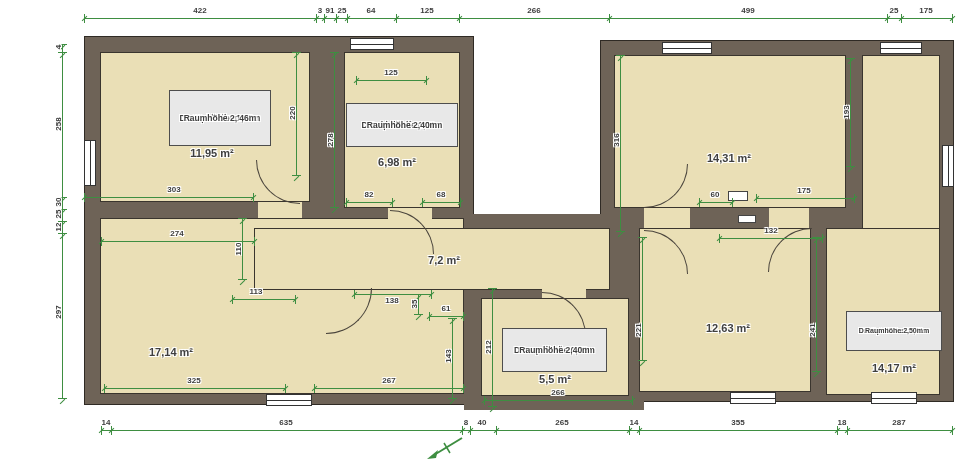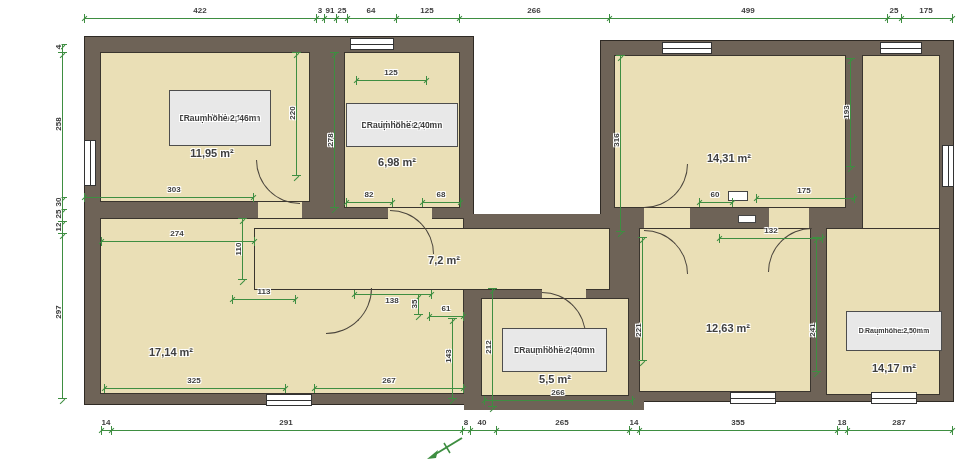--- a/index.html
+++ b/index.html
@@ -134,21 +134,21 @@
     <div class="slash" style="left: 582px; top: 430px; width: 7px; height: 1px; transform: rotate(-45deg);"></div>
     <div class="tick" style="left: 595px; top: 426px; width: 1px; height: 9px;"></div>
     <div class="slash" style="left: 592px; top: 430px; width: 7px; height: 1px; transform: rotate(-45deg);"></div>
     <div class="tick" style="left: 793px; top: 426px; width: 1px; height: 9px;"></div>
     <div class="slash" style="left: 790px; top: 430px; width: 7px; height: 1px; transform: rotate(-45deg);"></div>
     <div class="tick" style="left: 803px; top: 426px; width: 1px; height: 9px;"></div>
     <div class="slash" style="left: 800px; top: 430px; width: 7px; height: 1px; transform: rotate(-45deg);"></div>
     <div class="tick" style="left: 908px; top: 426px; width: 1px; height: 9px;"></div>
     <div class="slash" style="left: 905px; top: 430px; width: 7px; height: 1px; transform: rotate(-45deg);"></div>
     <div class="dimlabel" style="left: 62px; top: 418px; transform: translateX(-50%);">14</div>
-    <div class="dimlabel" style="left: 242px; top: 418px; transform: translateX(-50%);">291</div>
+    <div class="dimlabel" style="left: 242px; top: 418px; transform: translateX(-50%);">635</div>
     <div class="dimlabel" style="left: 422px; top: 418px; transform: translateX(-50%);">8</div>
     <div class="dimlabel" style="left: 438px; top: 418px; transform: translateX(-50%);">40</div>
     <div class="dimlabel" style="left: 518px; top: 418px; transform: translateX(-50%);">265</div>
     <div class="dimlabel" style="left: 590px; top: 418px; transform: translateX(-50%);">14</div>
     <div class="dimlabel" style="left: 694px; top: 418px; transform: translateX(-50%);">355</div>
     <div class="dimlabel" style="left: 798px; top: 418px; transform: translateX(-50%);">18</div>
     <div class="dimlabel" style="left: 855px; top: 418px; transform: translateX(-50%);">287</div>
     <div class="dimline" style="left: 312px; top: 80px; width: 70px; height: 1px;"></div>
     <div class="tick" style="left: 312px; top: 76px; width: 1px; height: 9px;"></div>
     <div class="slash" style="left: 309px; top: 80px; width: 7px; height: 1px; transform: rotate(-45deg);"></div>
@@ -177,21 +177,21 @@
     <div class="tick" style="left: 57px; top: 237px; width: 1px; height: 9px;"></div>
     <div class="slash" style="left: 54px; top: 241px; width: 7px; height: 1px; transform: rotate(-45deg);"></div>
     <div class="tick" style="left: 210px; top: 237px; width: 1px; height: 9px;"></div>
     <div class="slash" style="left: 207px; top: 241px; width: 7px; height: 1px; transform: rotate(-45deg);"></div>
     <div class="dimlabel" style="left: 133px; top: 229px; transform: translateX(-50%);">274</div>
     <div class="dimline" style="left: 188px; top: 299px; width: 63px; height: 1px;"></div>
     <div class="tick" style="left: 188px; top: 295px; width: 1px; height: 9px;"></div>
     <div class="slash" style="left: 185px; top: 299px; width: 7px; height: 1px; transform: rotate(-45deg);"></div>
     <div class="tick" style="left: 251px; top: 295px; width: 1px; height: 9px;"></div>
     <div class="slash" style="left: 248px; top: 299px; width: 7px; height: 1px; transform: rotate(-45deg);"></div>
-    <div class="dimlabel" style="left: 220px; top: 287px; transform: translateX(-50%); text-align: center;">113</div>
+    <div class="dimlabel" style="left: 212px; top: 287px; transform: translateX(-50%); text-align: center;">113</div>
     <div class="dimline" style="left: 310px; top: 294px; width: 77px; height: 1px;"></div>
     <div class="tick" style="left: 310px; top: 290px; width: 1px; height: 9px;"></div>
     <div class="slash" style="left: 307px; top: 294px; width: 7px; height: 1px; transform: rotate(-45deg);"></div>
     <div class="tick" style="left: 387px; top: 290px; width: 1px; height: 9px;"></div>
     <div class="slash" style="left: 384px; top: 294px; width: 7px; height: 1px; transform: rotate(-45deg);"></div>
     <div class="dimlabel" style="left: 348px; top: 296px; transform: translateX(-50%);">138</div>
     <div class="dimline" style="left: 385px; top: 316px; width: 34px; height: 1px;"></div>
     <div class="tick" style="left: 385px; top: 312px; width: 1px; height: 9px;"></div>
     <div class="slash" style="left: 382px; top: 316px; width: 7px; height: 1px; transform: rotate(-45deg);"></div>
     <div class="tick" style="left: 419px; top: 312px; width: 1px; height: 9px;"></div>

